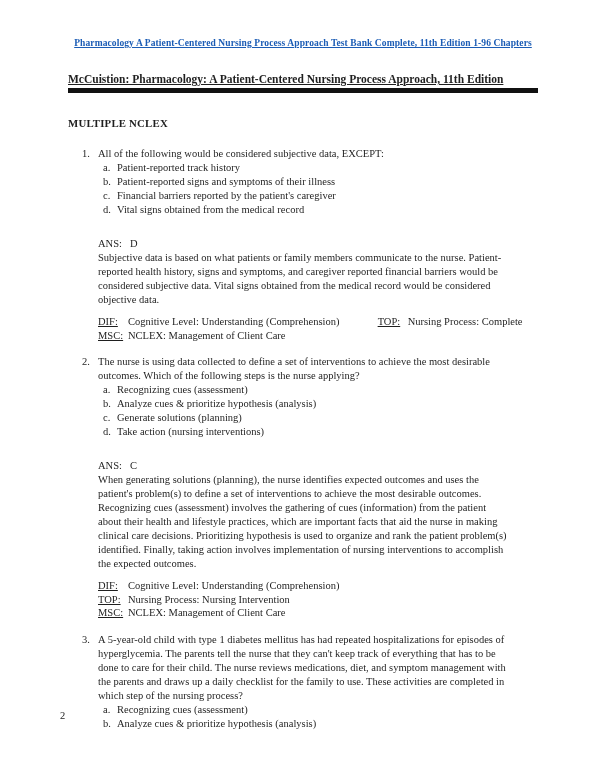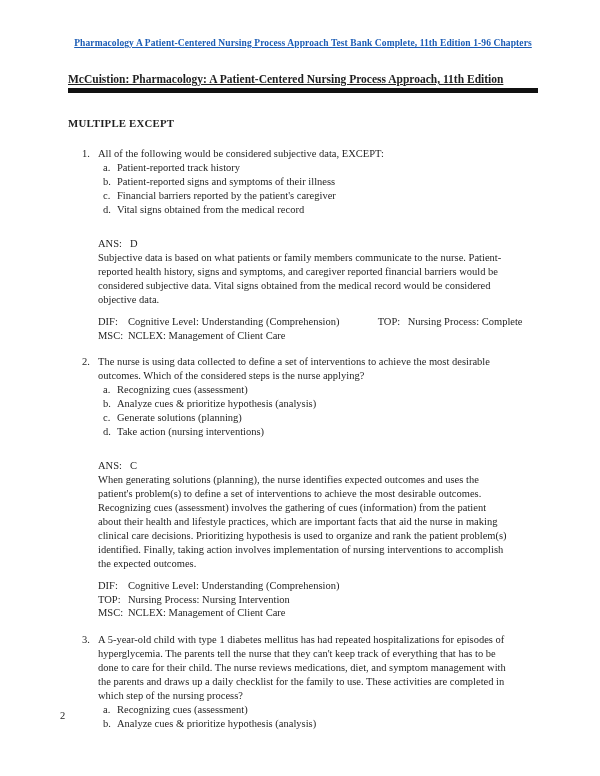--- a/index.html
+++ b/index.html
@@ -66,39 +66,39 @@
     margin-top:20px;
     font-size:10.5px;
     line-height:14px;
   }
   .ans-label { display:inline-block; min-width:26px; }
   .ans-value { margin-left:6px; }
   .rationale { font-size:10.5px; line-height:14px; }
   .meta { margin-top:8px; }
   .meta-line { font-size:10.5px; line-height:13.5px; }
   .meta-pair-a { display:inline-block; width:277px; }
-  .meta-label { display:inline-block; min-width:30px; }
+  .meta-label { display:inline-block; min-width:30px;text-decoration:underline; }
   .page-number {
     position:absolute;
     left:60px; top:710px;
     font-size:10.5px;
   }
 </style>
 </head>
 <body>
 
 <div class="page">
 
   <a class="header-link">Pharmacology A Patient-Centered Nursing Process Approach Test Bank Complete, 11th Edition 1-96 Chapters</a>
 
   <div class="title-block">
     <div class="title-line book-title">McCuistion: Pharmacology: A Patient-Centered Nursing Process Approach, 11th Edition</div>
   </div>
 
-  <div class="mc-heading">MULTIPLE EXCEPT</div>
+  <div class="mc-heading">MULTIPLE NCLEX</div>
 
   <div class="question q1">
     <span class="q-num">1.</span>
     <div class="q-body">
       <div class="q-stem wrap">All of the following would be considered subjective data, EXCEPT:</div>
       <div class="option-row">
         <span class="opt-letter">a.</span>
         <span class="opt-text">Patient-reported track history</span>
       </div>
       <div class="option-row">
@@ -132,21 +132,21 @@
           <span class="meta-label">MSC:</span><span class="meta-text">NCLEX: Management of Client Care</span>
         </div>
       </div>
     </div>
   </div>
 
   <div class="question q2">
     <span class="q-num">2.</span>
     <div class="q-body">
       <div class="q-stem wrap">The nurse is using data collected to define a set of interventions to achieve the most desirable
-outcomes. Which of the considered steps is the nurse applying?</div>
+outcomes. Which of the following steps is the nurse applying?</div>
       <div class="option-row">
         <span class="opt-letter">a.</span>
         <span class="opt-text">Recognizing cues (assessment)</span>
       </div>
       <div class="option-row">
         <span class="opt-letter">b.</span>
         <span class="opt-text">Analyze cues &amp; prioritize hypothesis (analysis)</span>
       </div>
       <div class="option-row">
         <span class="opt-letter">c.</span>

